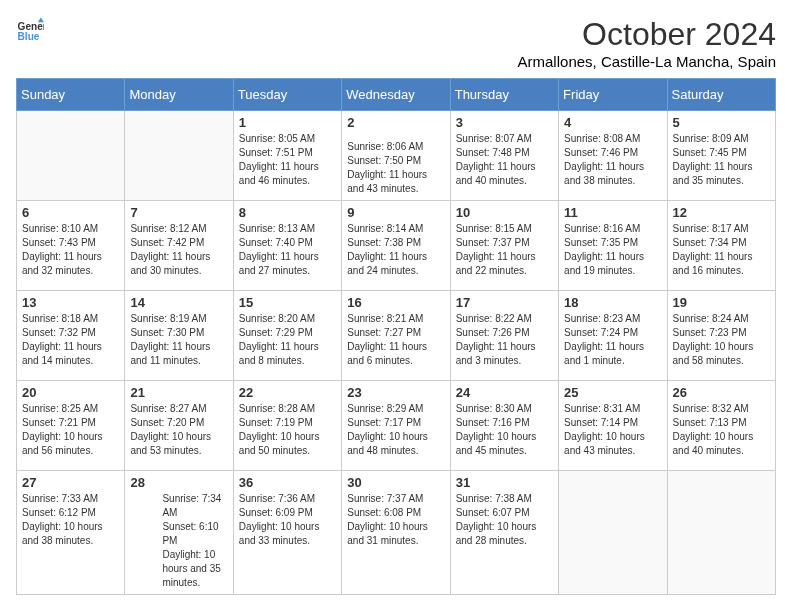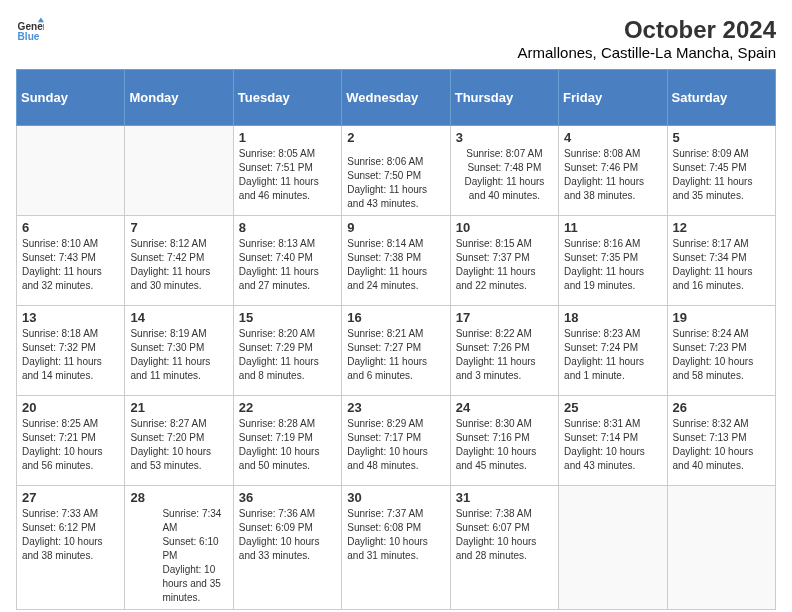--- a/index.html
+++ b/index.html
@@ -22,39 +22,39 @@
       gap: 4px;
     }
     .logo-icon {
       width: 28px;
       height: 28px;
     }
     .title-block {
       text-align: right;
     }
     .month-title {
-      font-size: 24px;
-      font-weight: bold;
+      font-size: 32px;
+      font-weight: normal;
       color: #333;
     }
     .location {
       font-size: 15px;
       color: #000000;
     }
     table {
       width: 100%;
       border-collapse: collapse;
       table-layout: fixed;
     }
     th {
       background-color: #4a7fc1;
       color: #fff;
       font-size: 13px;
-      font-weight: bold;
-      padding: 20px 4px;
+      font-weight: normal;
+      padding: 8px 4px;
       text-align: left;
       border: 1px solid #6a9fd1;
     }
     td {
       border: 1px solid #ccc;
       vertical-align: top;
       padding: 4px 5px;
       min-height: 80px;
       height: 90px;
       font-size: 10.5px;
@@ -115,21 +115,21 @@
 Daylight: 11 hours and 46 minutes.</div>
         </td>
         <td>
           <div class="day-num">2</div>
           <div class="day-info" style="white-space: pre-line; margin-top: 10px;">Sunrise: 8:06 AM
 Sunset: 7:50 PM
 Daylight: 11 hours and 43 minutes.</div>
         </td>
         <td>
           <div class="day-num">3</div>
-          <div class="day-info" style="white-space: pre-line; text-align: center;">Sunrise: 8:07 AM
+          <div class="day-info" style="white-space: pre-line;">Sunrise: 8:07 AM
 Sunset: 7:48 PM
 Daylight: 11 hours and 40 minutes.</div>
         </td>
         <td>
           <div class="day-num">4</div>
           <div class="day-info" style="white-space: pre-line;">Sunrise: 8:08 AM
 Sunset: 7:46 PM
 Daylight: 11 hours and 38 minutes.</div>
         </td>
         <td>

